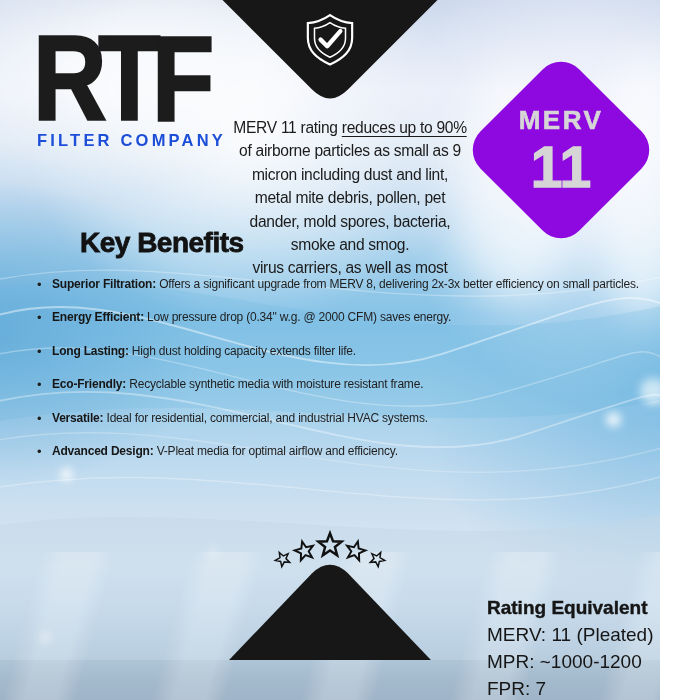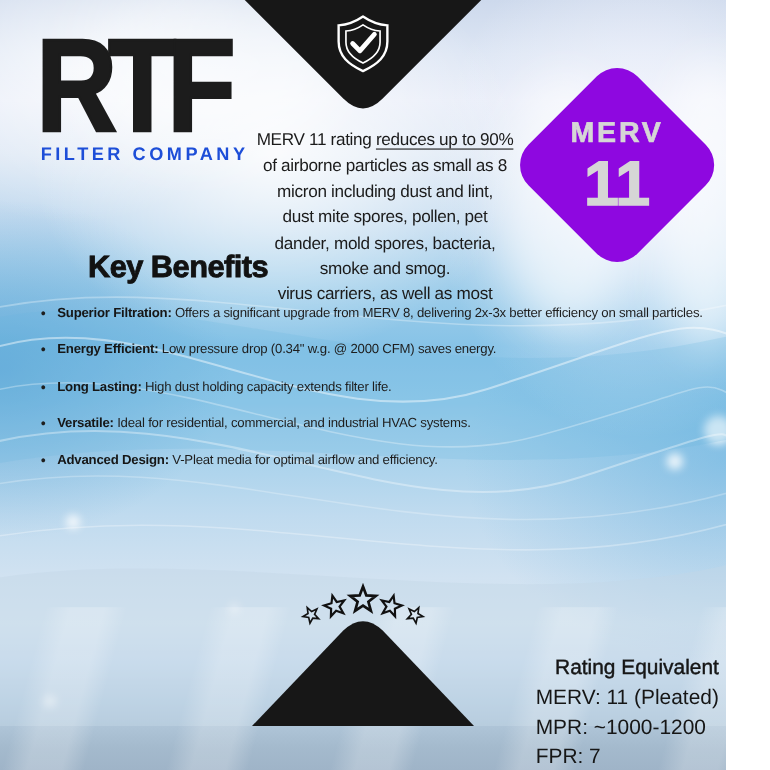--- a/index.html
+++ b/index.html
@@ -57,21 +57,21 @@
   .kb-title{position:absolute;left:36px;top:227px;font-size:28px;font-weight:bold;color:#121212;
     letter-spacing:-0.5px;margin-left:44px;-webkit-text-stroke:.8px #121212;}
   .kb-list{position:absolute;left:36px;top:268px;width:652px;margin:0;padding:0;list-style:none;
     font-size:12px;line-height:33.4px;letter-spacing:-0.2px;color:#1e1e1e;}
   .kb-list li{position:relative;padding-left:16px;}
   .kb-list li::before{content:"\2022";position:absolute;left:1px;top:0;font-size:13px;color:#1e1e1e;}
   .kb-label{font-weight:bold;color:#161616;}
 
   
   .rating{position:absolute;left:487px;top:594px;color:#161616;font-size:19px;line-height:27px;}
-  .rating-title{font-weight:normal;font-size:19px;text-align:right;-webkit-text-stroke:.4px #161616;}
+  .rating-title{font-weight:bold;font-size:19px;-webkit-text-stroke:.4px #161616;}
 </style>
 </head>
 <body>
 
 <div class="canvas">
 
   <div class="bg-base"></div>
   <div class="glow tl"></div>
   <div class="glow win1"></div>
   <div class="glow win2"></div>
@@ -118,40 +118,41 @@
     </g>
 
     <path d="M242,701 L331,608 Q350,590 369,608 L458,701 Z" fill="#171717"></path>
   </svg>
 
   <div class="logo">RTF</div>
   <div class="logo-sub">FILTER COMPANY</div>
 
   <div class="banner-desc">
     <div><span>MERV 11 rating </span><span class="u">reduces up to 90%</span></div>
-    <div>of airborne particles as small as 8</div>
+    <div>of airborne particles as small as 9</div>
     <div>micron including dust and lint,</div>
-    <div>dust mite spores, pollen, pet</div>
+    <div>metal mite debris, pollen, pet</div>
     <div>dander, mold spores, bacteria,</div>
     <div>smoke and smog.</div>
     <div>virus carriers, as well as most</div>
   </div>
 
   <div class="badge">
     <div class="badge-inner">
       <div class="badge-merv">MERV</div>
       <div class="badge-num">11</div>
     </div>
   </div>
 
   <div class="kb-title">Key Benefits</div>
   <ul class="kb-list">
     <li><span class="kb-label">Superior Filtration:</span><span> Offers a significant upgrade from MERV 8, delivering 2x-3x better efficiency on small particles.</span></li>
     <li><span class="kb-label">Energy Efficient:</span><span> Low pressure drop (0.34" w.g. @ 2000 CFM) saves energy.</span></li>
     <li><span class="kb-label">Long Lasting:</span><span> High dust holding capacity extends filter life.</span></li>
+    <li><span class="kb-label">Eco-Friendly:</span><span> Recyclable synthetic media with moisture resistant frame.</span></li>
     <li><span class="kb-label">Versatile:</span><span> Ideal for residential, commercial, and industrial HVAC systems.</span></li>
     <li><span class="kb-label">Advanced Design:</span><span> V-Pleat media for optimal airflow and efficiency.</span></li>
   </ul>
 
   <div class="rating">
     <div class="rating-title">Rating Equivalent</div>
     <div>MERV: 11 (Pleated)</div>
     <div>MPR: ~1000-1200</div>
     <div>FPR: 7</div>
   </div>

